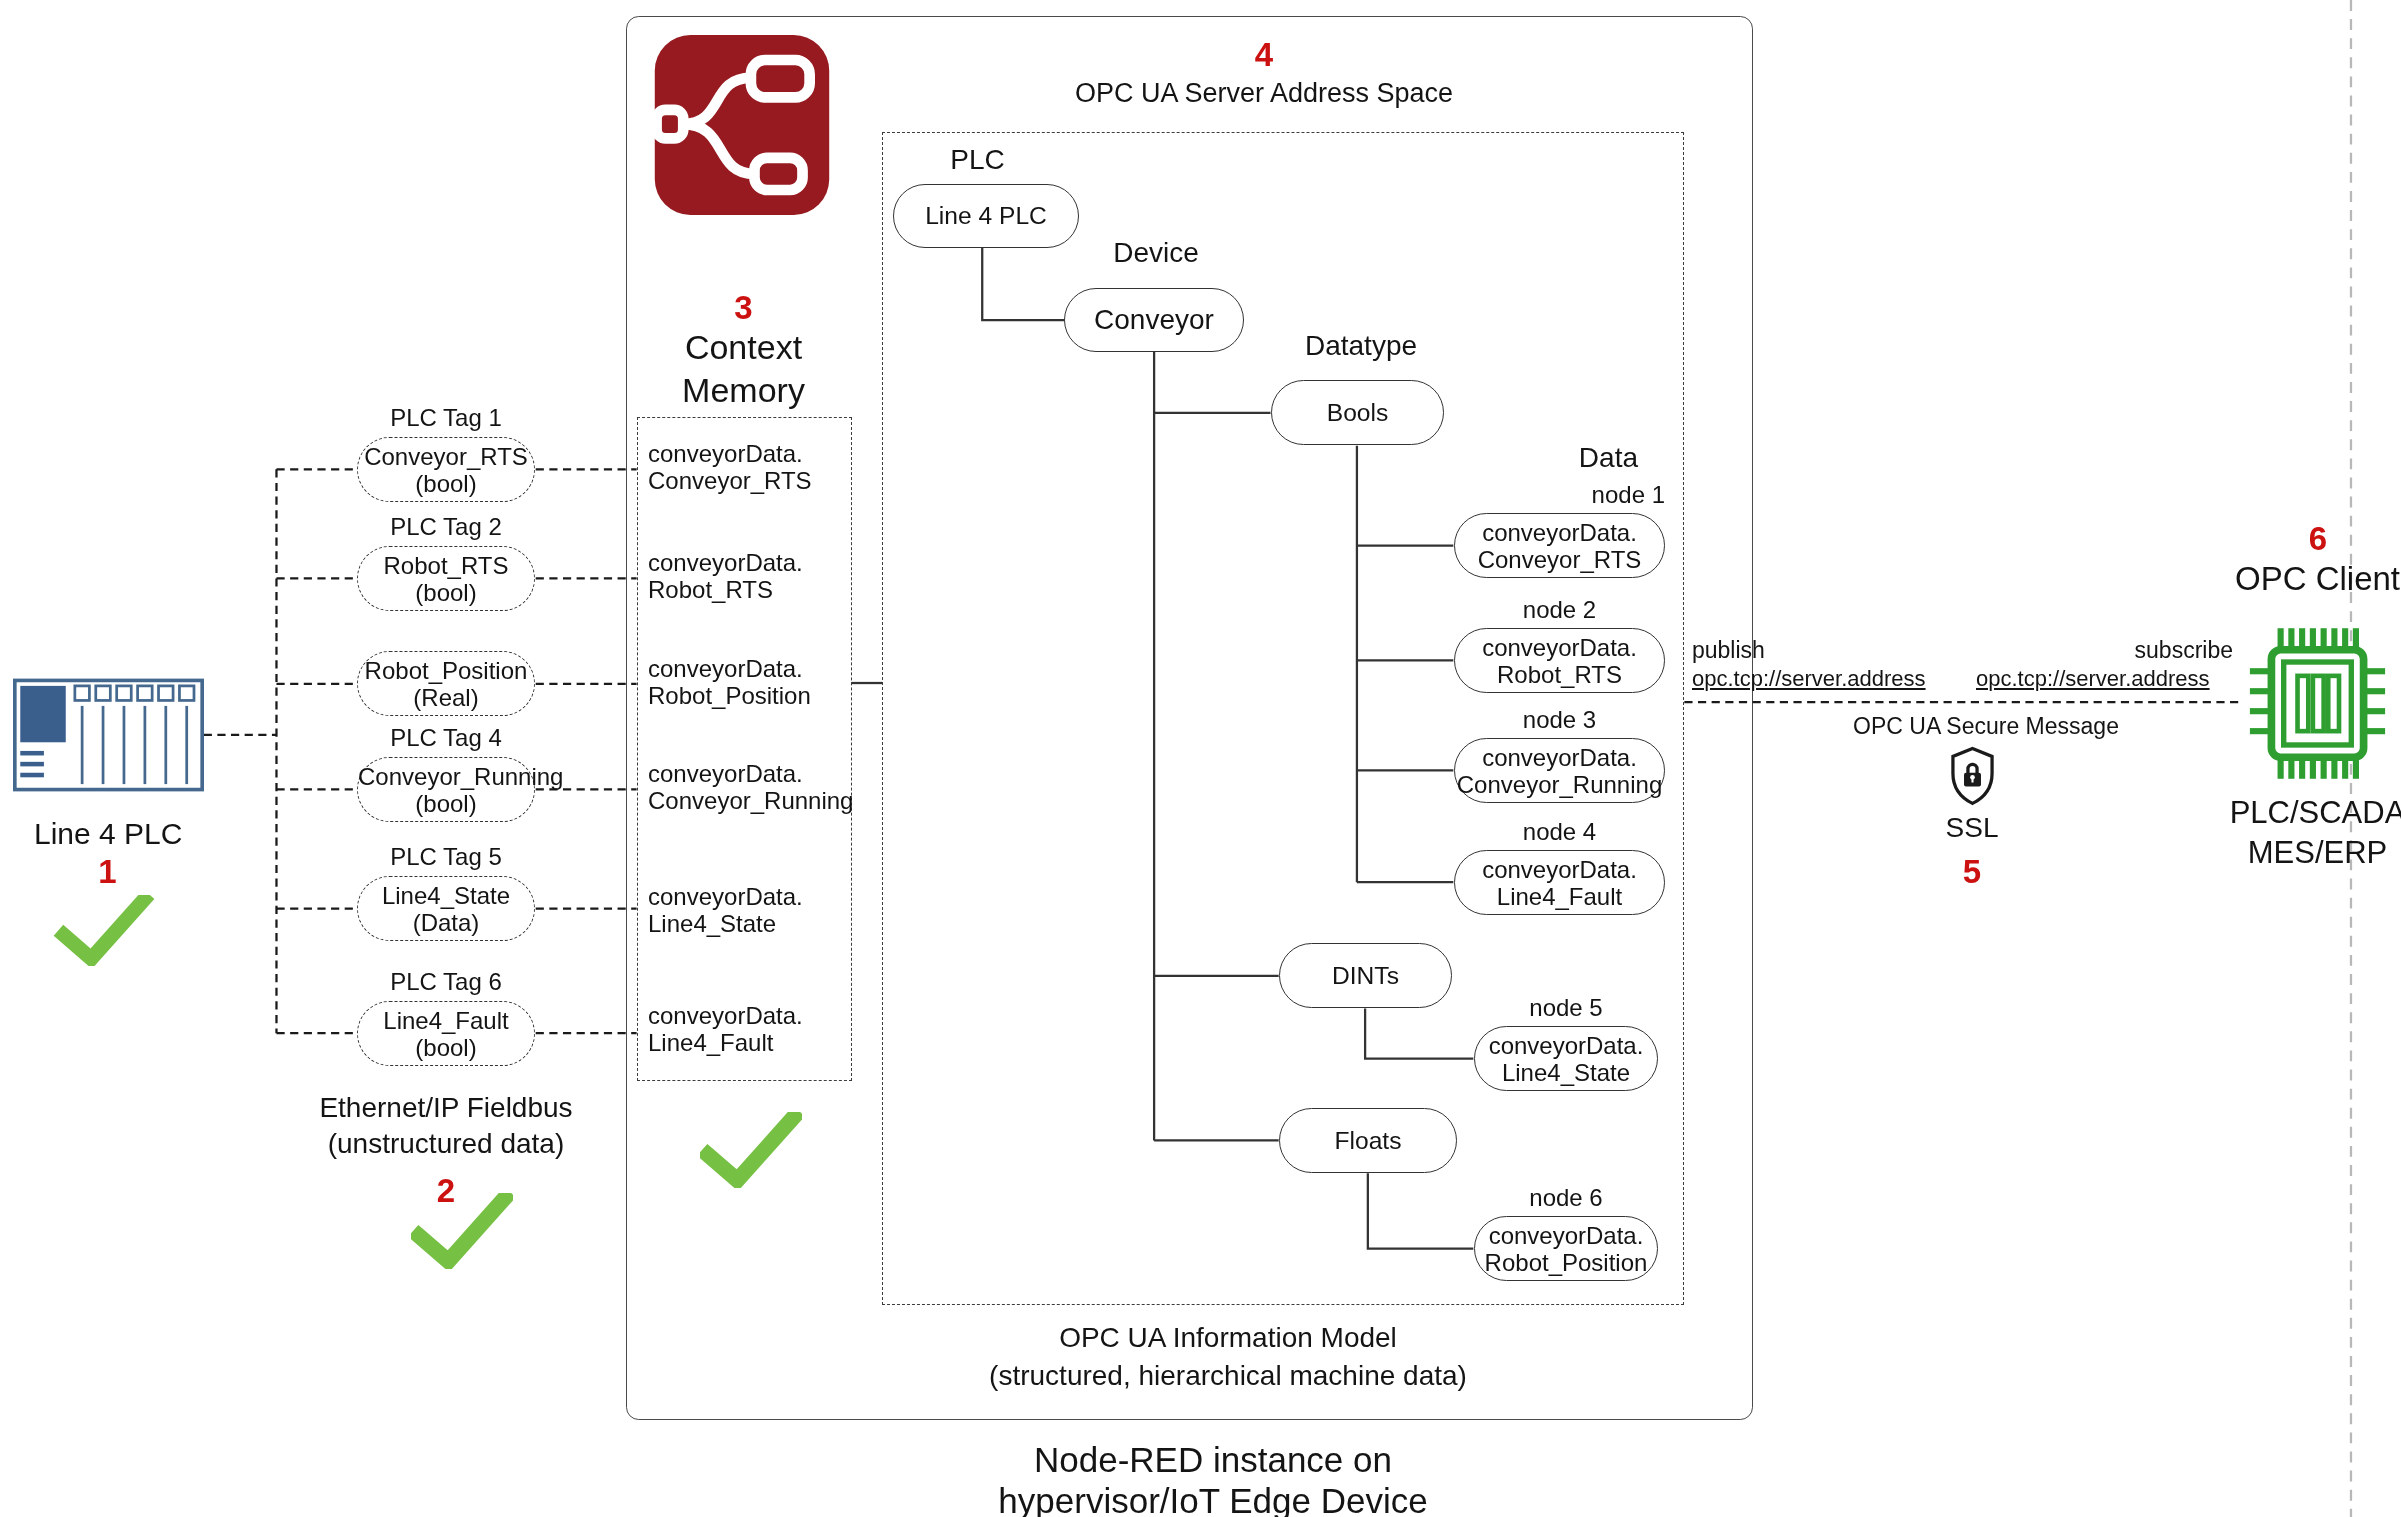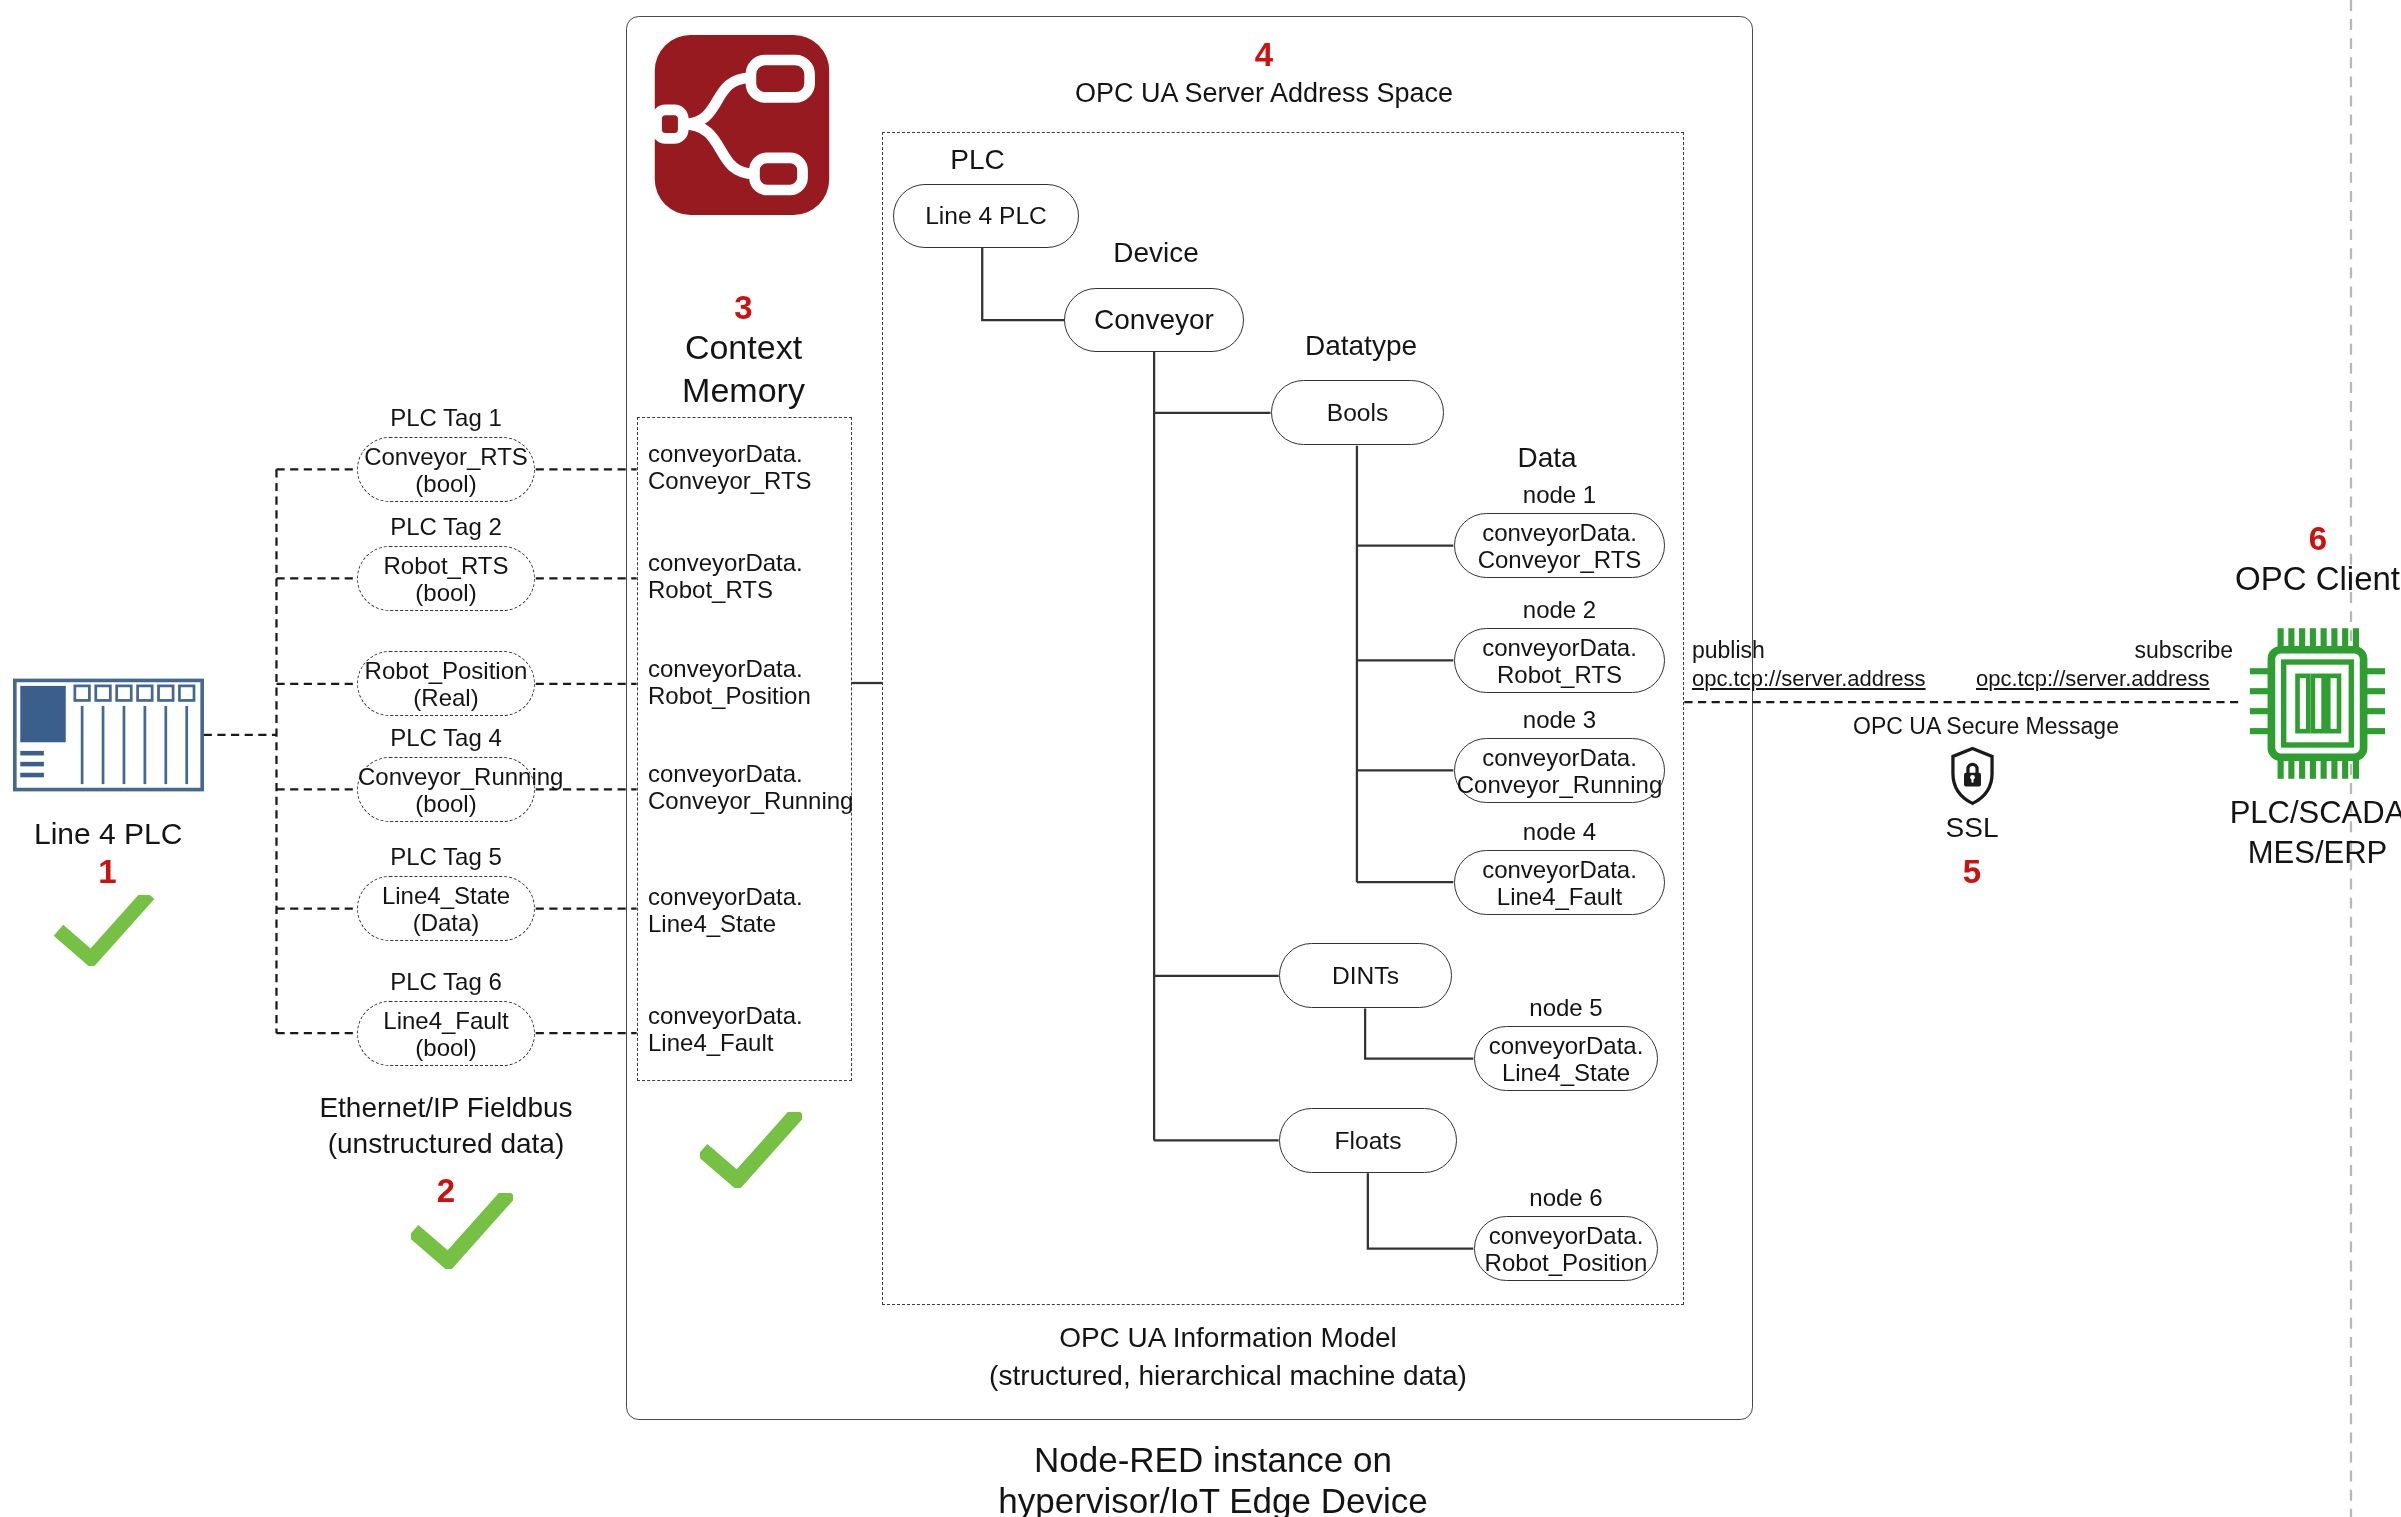--- a/index.html
+++ b/index.html
@@ -199,23 +199,23 @@
   <div class="t lvl" style="left:1065px; top:237px; width:182px;">Device</div>
   <div class="oval nowrap" style="left:1064px; top:288px; width:180px; height:64px; font-size:28px;">
     <span>Conveyor</span>
   </div>
 
   <div class="t lvl" style="left:1270px; top:330px; width:182px;">Datatype</div>
   <div class="oval nowrap" style="left:1271px; top:380px; width:173px; height:65px; font-size:24.6px;">
     <span>Bools</span>
   </div>
 
-  <div class="t lvl" style="left:1456px; top:442px; width:182px;">Data</div>
-
-  <div class="t small" style="left:1454px; top:481px; width:211px;">node 1</div>
+  <div class="t lvl" style="left:1456px; top:442px; width:182px;text-align:right;">Data</div>
+
+  <div class="t small" style="left:1454px; top:481px; width:211px;text-align:right;">node 1</div>
   <div class="oval small" style="left:1454px; top:513px; width:211px; height:65px;">
     <span>conveyorData.</span>
     <span>Conveyor_RTS</span>
   </div>
   <div class="t small" style="left:1454px; top:596px; width:211px;">node 2</div>
   <div class="oval small" style="left:1454px; top:628px; width:211px; height:65px;">
     <span>conveyorData.</span>
     <span>Robot_RTS</span>
   </div>
   <div class="t small" style="left:1454px; top:706px; width:211px;">node 3</div>

